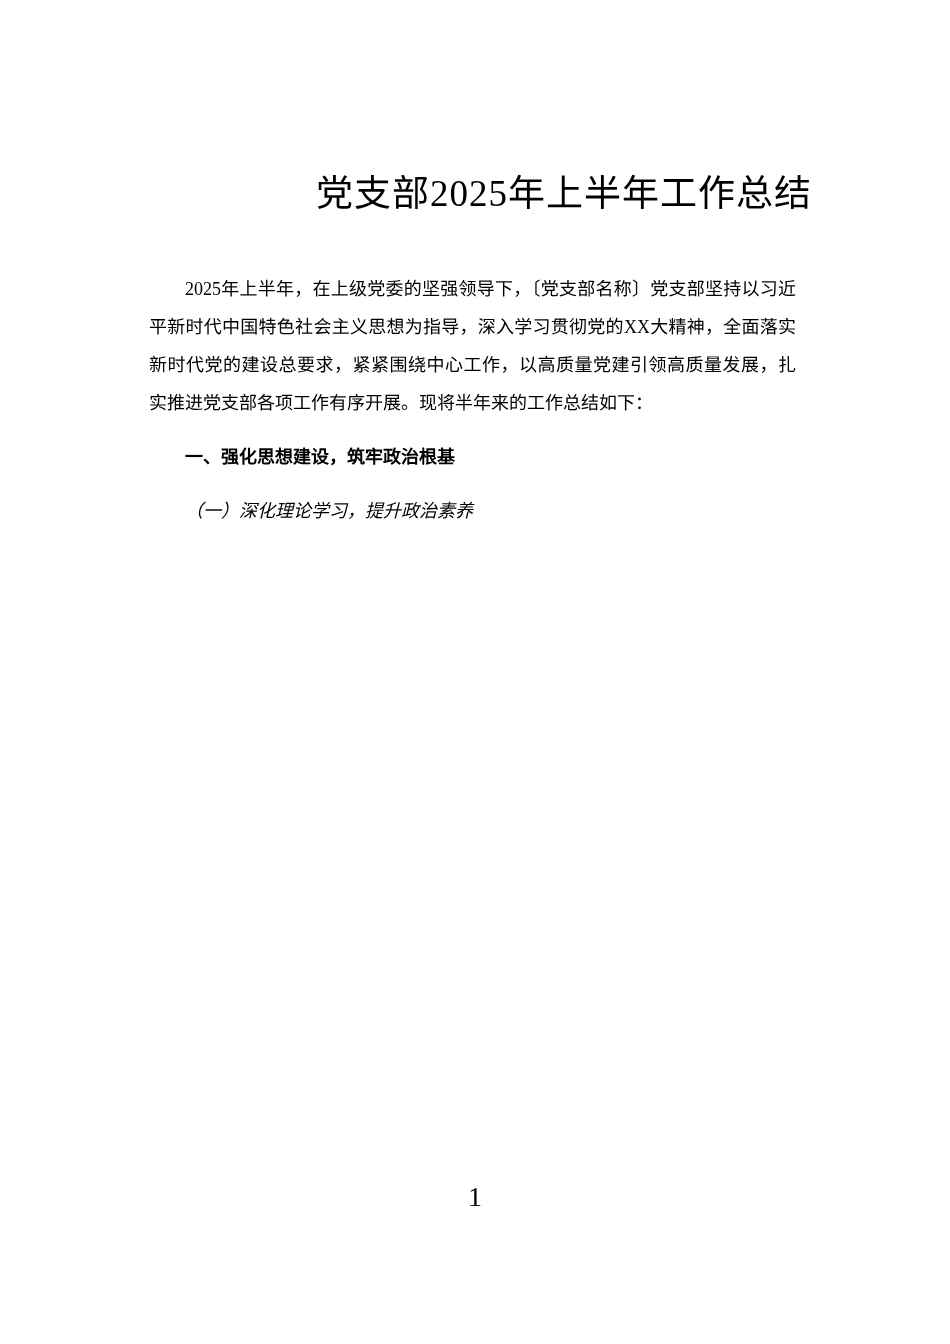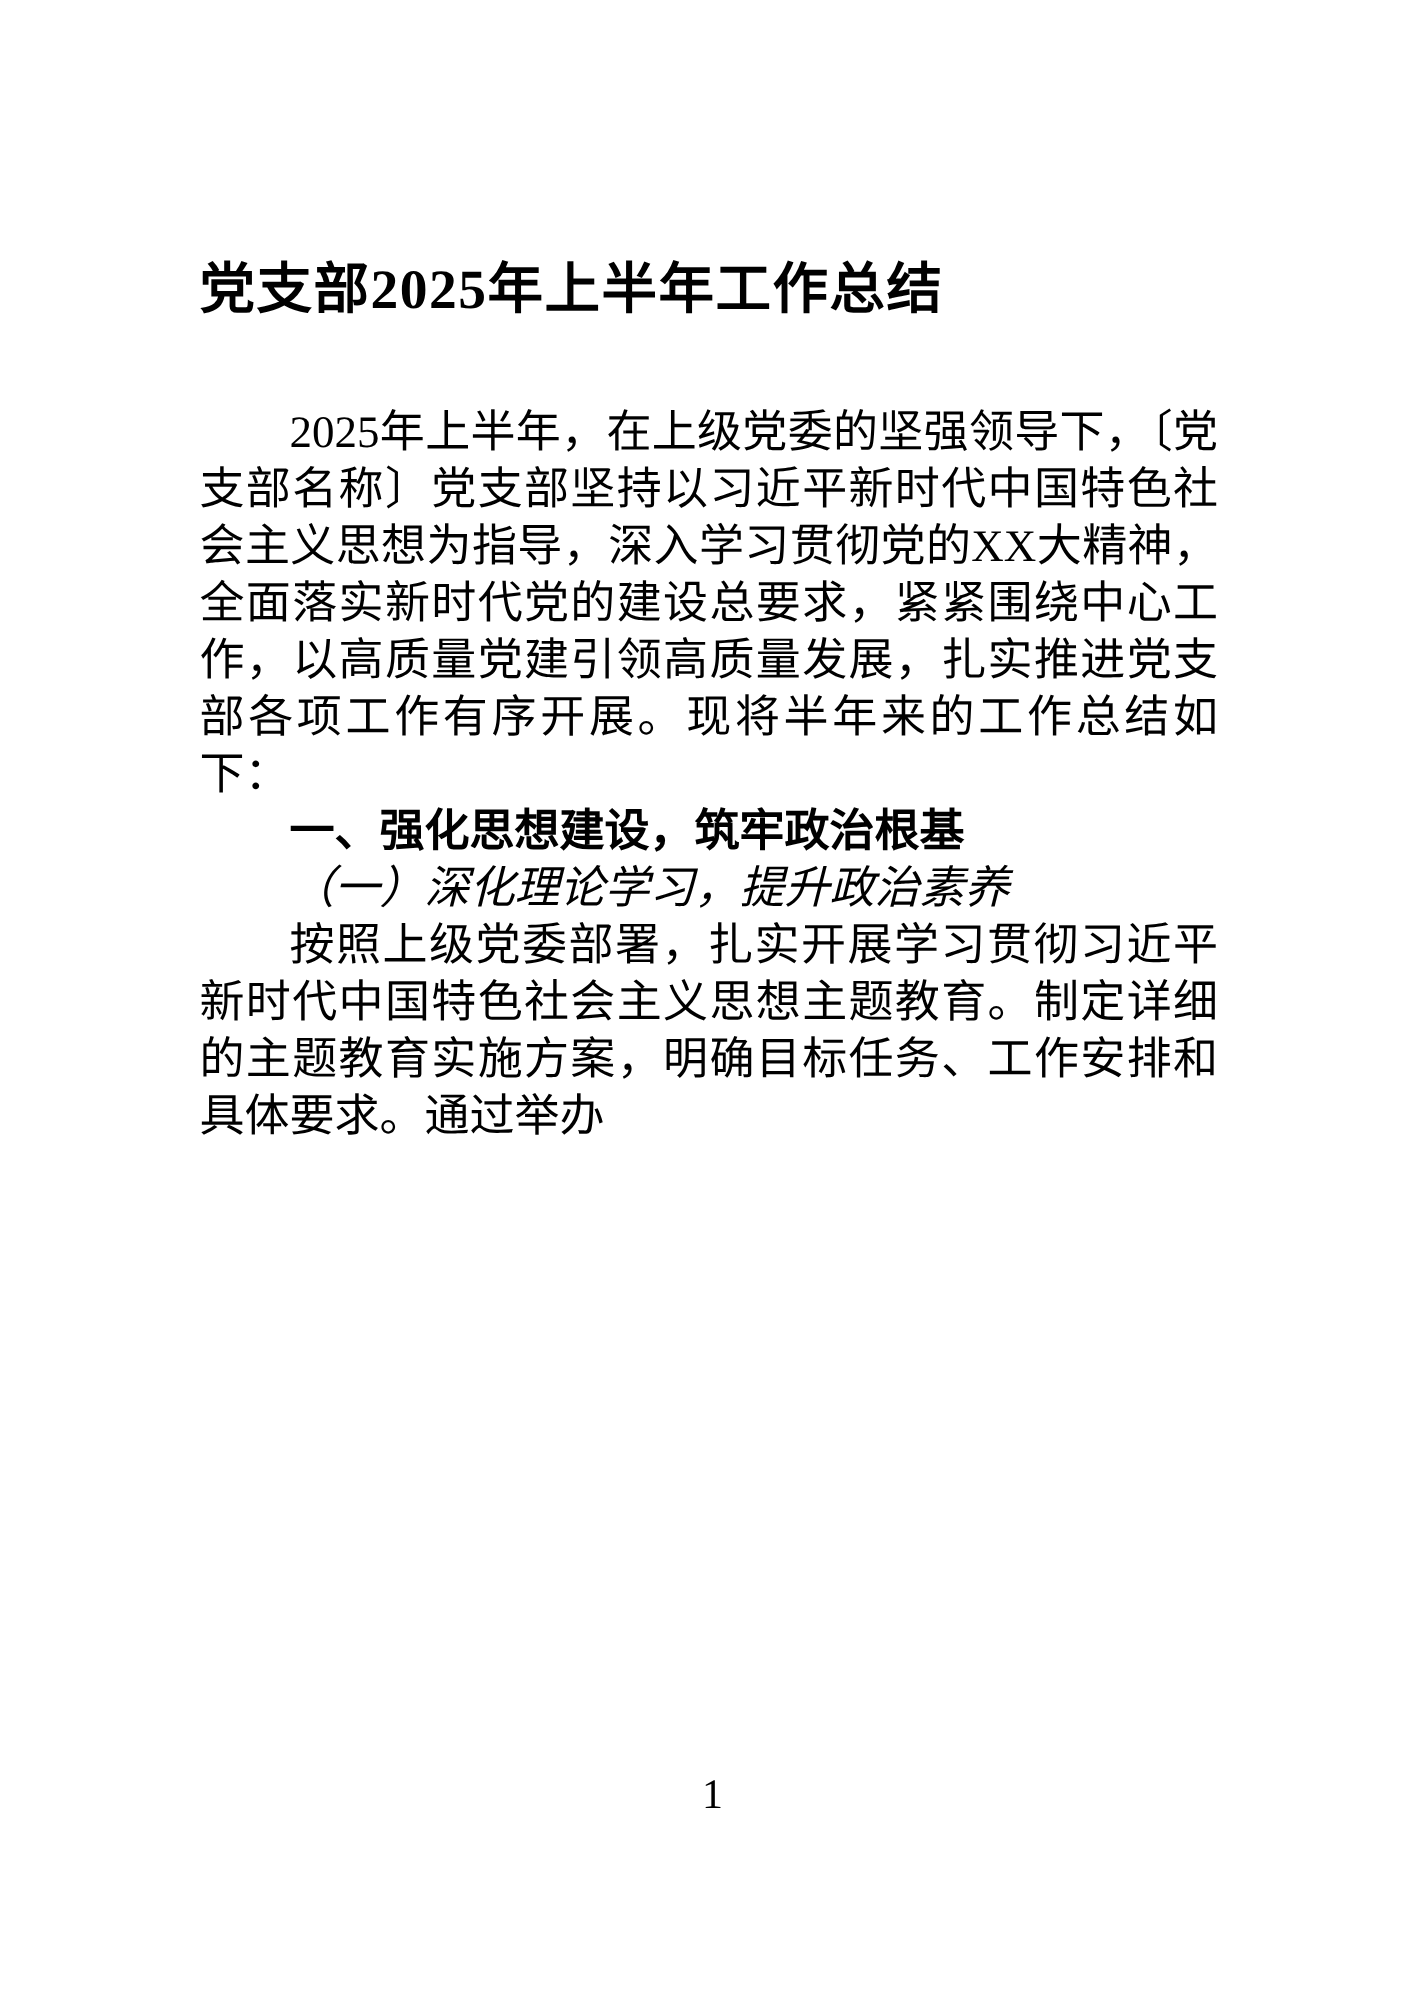--- a/index.html
+++ b/index.html
@@ -19,28 +19,28 @@
   .content {
     position: absolute;
     left: 133px;
     top: 0;
     width: 679px;
   }
   .doc-title {
     margin: 172px 0 0 0;
     font-size: 37px;
     line-height: 44px;
-    font-weight: 700;
-    text-align: left;
+    font-weight: 400;
+    text-align: right;
     letter-spacing: 1px;
     white-space: nowrap;
   }
   p.para {
-    margin: 0;
-    font-size: 30px;
+    margin: 16px;
+    font-size: 18px;
     line-height: 38px;
     text-indent: 2em;
     text-align: justify;
     text-justify: inter-ideograph;
   }
   p.para.first {
     margin-top: 54px;
   }
   p.heading-1 {
     font-weight: 700;
@@ -69,17 +69,16 @@
 
     <p class="para first">2025年上半年，在上级党委的坚强领导下，〔党支部名称〕党支部坚持以习近平新时代中国特色社会主义思想为指导，深入学习贯彻党的XX大精神，全面落实新时代党的建设总要求，紧紧围绕中心工作，以高质量党建引领高质量发展，扎实推进党支部各项工作有序开展。现将半年来的工作总结如下：</p>
 
     <p class="para heading-1">一、强化思想建设，筑牢政治根基</p>
 
     <p class="para heading-2">（一）深化理论学习，提升政治素养</p>
 
 
 
 
-    <p class="para">按照上级党委部署，扎实开展学习贯彻习近平新时代中国特色社会主义思想主题教育。制定详细的主题教育实施方案，明确目标任务、工作安排和具体要求。通过举办</p>
   </div>
 
   <div class="page-footer">1</div>
 </div>
 
 </body></html>

